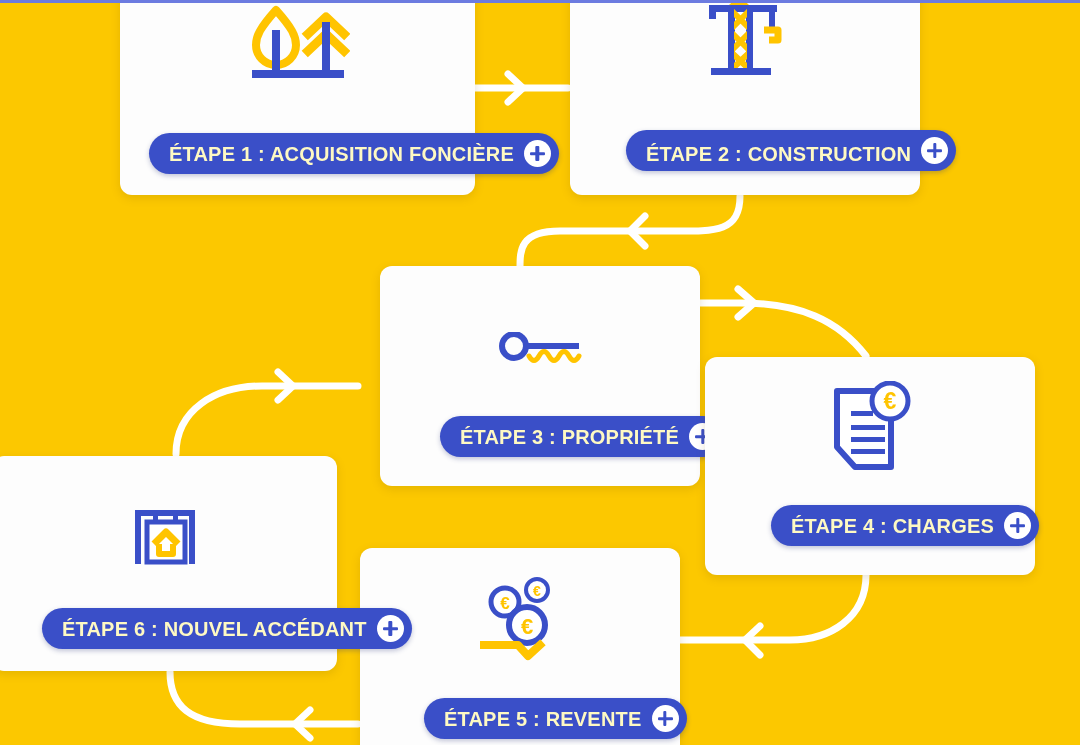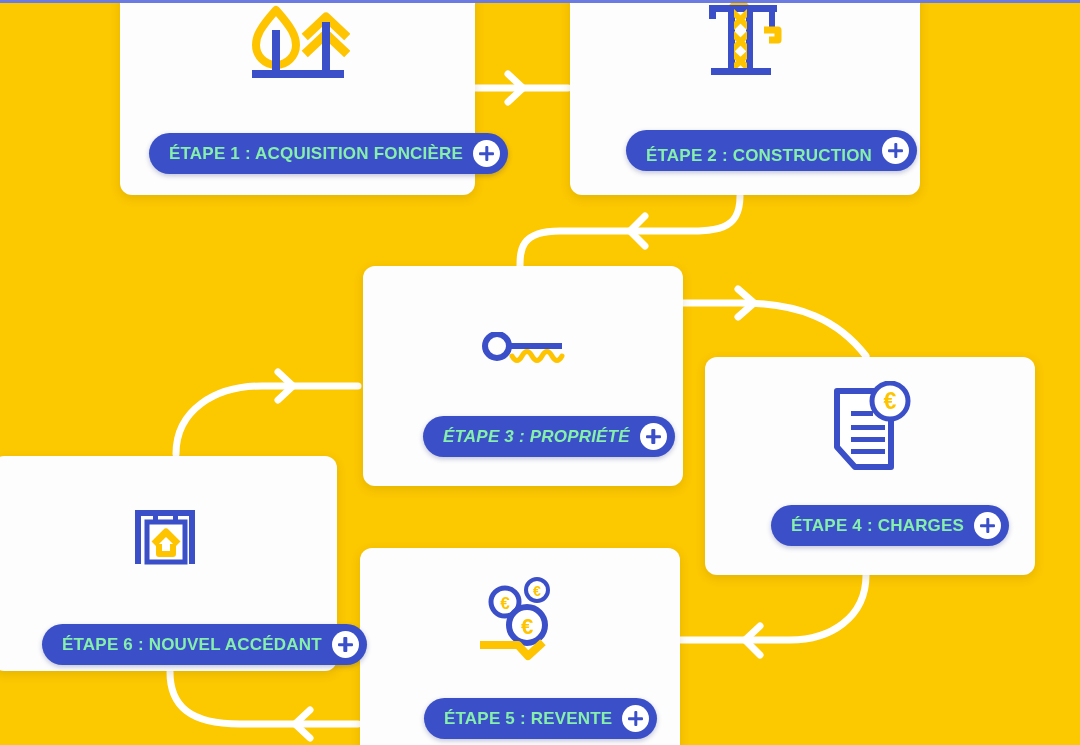--- a/index.html
+++ b/index.html
@@ -48,22 +48,22 @@
     align-items: center;
     gap: 10px;
     background: #3A4FC8;
     border-radius: 999px;
     padding: 7px 8px 7px 20px;
     white-space: nowrap;
     box-shadow: 0 2px 5px rgba(40,50,120,0.28);
     cursor: pointer;
   }
   .pill-label {
-    color: #86efac;
-    font-size: 17px;
+    color: #fef9c3;
+    font-size: 20px;
     font-weight: bold;
     letter-spacing: 0.2px;
     line-height: 1;
     text-transform: uppercase;
   }
   .plus-circle {
     width: 27px; height: 27px;
     flex: 0 0 27px;
     border-radius: 50%;
     background: #FFFFFF;
@@ -81,38 +81,38 @@
     transform: translateX(-50%);
   }
   .plus-circle::after {
     top: 50%; left: 6px;
     width: 15px; height: 3.4px;
     transform: translateY(-50%);
   }
   
   #card-1 { left: 120px;  top: -60px;  width: 355px; height: 255px; }
   #card-2 { left: 570px;  top: -60px;  width: 350px; height: 255px; }
-  #card-3 { left: 363px;  top: 266px;  width: 320px; height: 220px; font-style: italic; }
+  #card-3 { left: 380px;  top: 266px;  width: 320px; height: 220px; }
   #card-4 { left: 705px;  top: 357px;  width: 330px; height: 218px; }
   #card-5 { left: 360px;  top: 548px;  width: 320px; height: 250px; }
   #card-6 { left: -8px;   top: 456px;  width: 345px; height: 215px; }
 
   #card-1 .card-icon { top: 62px; height: 80px; }
   #card-2 .card-icon { top: 58px; height: 86px; }
   #card-3 .card-icon { top: 54px; height: 60px; }
   #card-4 .card-icon { top: 24px; height: 96px; }
   #card-5 .card-icon { top: 28px; height: 86px; }
   #card-6 .card-icon { top: 46px; height: 70px; }
 
   #pill-1 { left: 29px;  top: 193px; }
   #pill-2 { left: 56px;  top: 190px; align-items: flex-end; }
   #pill-3 { left: 60px;  top: 150px; }
   #pill-4 { left: 66px;  top: 148px; text-align: center; }
   #pill-5 { left: 64px;  top: 150px; }
-  #pill-6 { left: 50px;  top: 168px; text-align: center; }
+  #pill-6 { left: 50px;  top: 152px; text-align: center; }
 </style>
 </head>
 <body>
 
 <div id="stage">
 
   <div id="topborder"></div>
 
   <svg id="connectors" viewBox="0 0 1080 745" width="1080" height="745">
     <g fill="none" stroke="#FFFFFF" stroke-width="7" stroke-linecap="round" stroke-linejoin="round">

